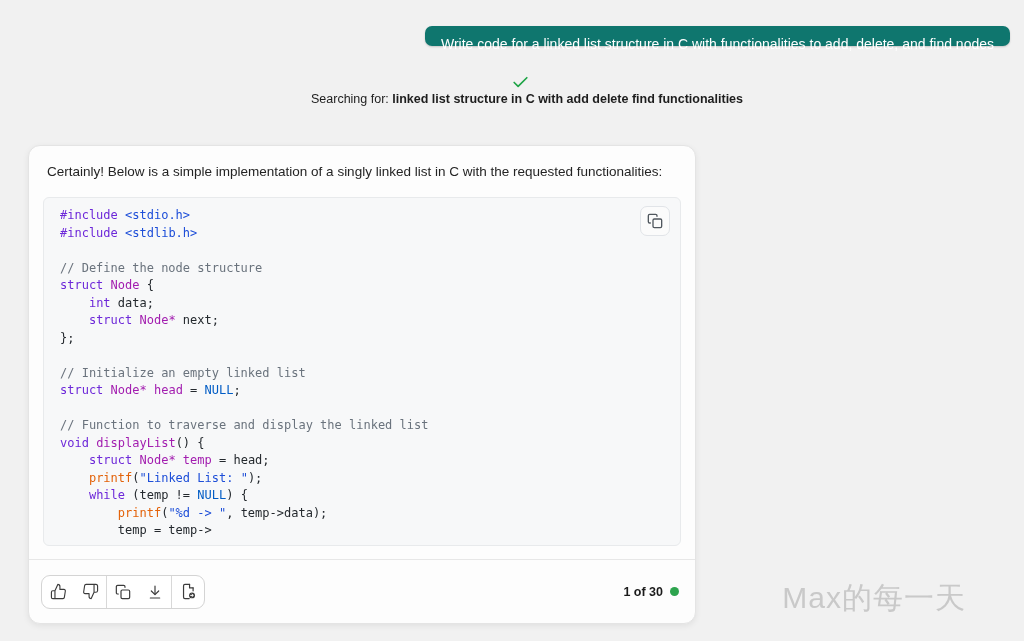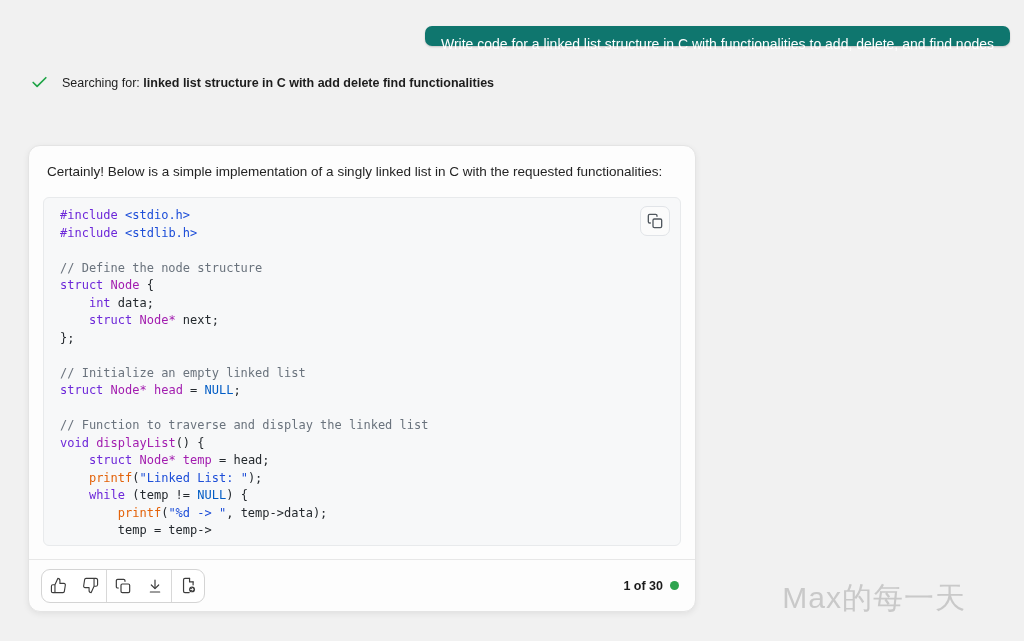--- a/index.html
+++ b/index.html
@@ -19,21 +19,21 @@
     font-size: 14px;
     line-height: 36px;
     height: 20px;
     padding: 0 16px;
     border-radius: 7px;
     white-space: nowrap;
     box-shadow: 0 1px 2px rgba(0,0,0,.18);
   }
   
   .status-list { margin: 27px 0 0 30px; }
-  .status-row { display: flex; align-items: center; margin-bottom: 11px; }
+  .status-row { display: flex; align-items: center; margin-bottom: 11px; flex-direction: column; }
   .status-row .check { width: 19px; height: 19px; margin-right: 13px; flex: 0 0 auto; }
   .status-text { font-size: 12.5px; color: #1d1d1d; }
   .status-text b { font-weight: 700; }
   
   .answer-card {
     position: absolute;
     left: 28px; top: 145px;
     width: 668px;
     background: #fdfdfd;
     border: 1px solid #e4e4e4;
@@ -76,21 +76,21 @@
     width: 30px; height: 30px;
     background: #fbfbfb;
     border: 1px solid #e1e4e8;
     border-radius: 7px;
     display: flex; align-items: center; justify-content: center;
     cursor: pointer;
   }
   
   .card-footer {
     border-top: 1px solid #e7e7e7;
-    height: 52px;
+    height: 64px;
     display: flex;
     align-items: center;
     justify-content: space-between;
     padding: 0 16px 0 12px;
   }
   .btn-group {
     display: inline-flex;
     align-items: stretch;
     height: 34px;
     background: #fff;

